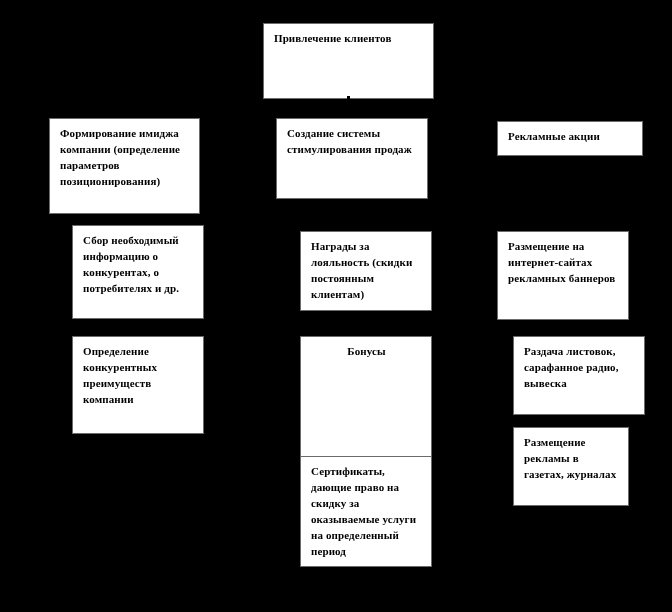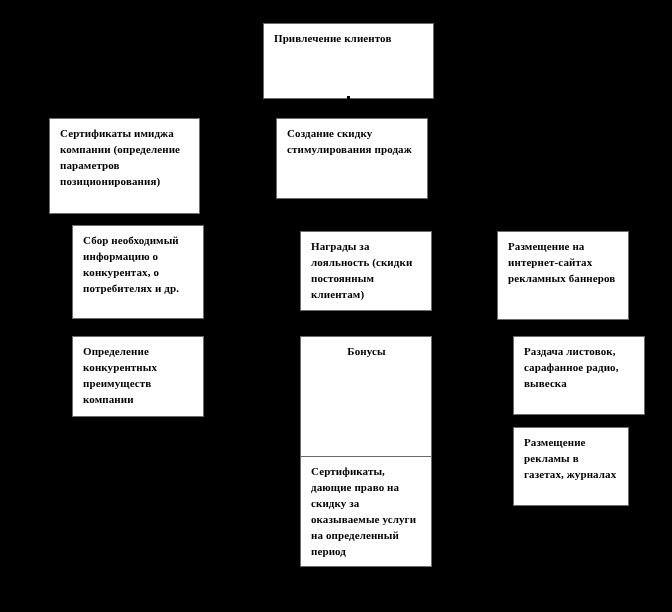--- a/index.html
+++ b/index.html
@@ -72,33 +72,36 @@
   <div class="conn conn-v" style="left:124px; top:231px; height:286px;"></div>
   <div class="conn conn-v" style="left:348px; top:231px; height:362px;"></div>
   <div class="conn conn-v" style="left:573px; top:231px; height:286px;"></div>
 
   <div class="node" style="left:263px; top:23px; width:171px; height:76px;">
     <span class="node-text">Привлечение клиентов</span>
   </div>
   <div class="tick" style="left:347px; top:96px;"></div>
 
   <div class="node" style="left:49px; top:118px; width:151px; height:96px;">
-    <span class="node-text">Сертификаты имиджа компании (определение параметров позиционирования)</span>
+    <span class="node-text">Формирование имиджа компании (определение параметров позиционирования)</span>
   </div>
 
   <div class="node" style="left:276px; top:118px; width:152px; height:81px;">
-    <span class="node-text">Создание скидку стимулирования продаж</span>
+    <span class="node-text">Создание системы стимулирования продаж</span>
   </div>
 
+  <div class="node" style="left:497px; top:121px; width:146px; height:35px;">
+    <span class="node-text">Рекламные акции</span>
+  </div>
 
   <div class="node" style="left:72px; top:225px; width:132px; height:94px;">
     <span class="node-text">Сбор необходимый информацию о конкурентах, о потребителях  и др.</span>
   </div>
 
-  <div class="node" style="left:72px; top:336px; width:132px; height:81px;">
+  <div class="node" style="left:72px; top:336px; width:132px; height:98px;">
     <span class="node-text">Определение конкурентных преимуществ компании</span>
   </div>
 
 
   <div class="node" style="left:300px; top:231px; width:132px; height:80px;">
     <span class="node-text">Награды за лояльность (скидки постоянным клиентам)</span>
   </div>
 
   <div class="node" style="left:300px; top:336px; width:132px; height:132px;text-align:center;">
     <span class="node-text">Бонусы</span>

